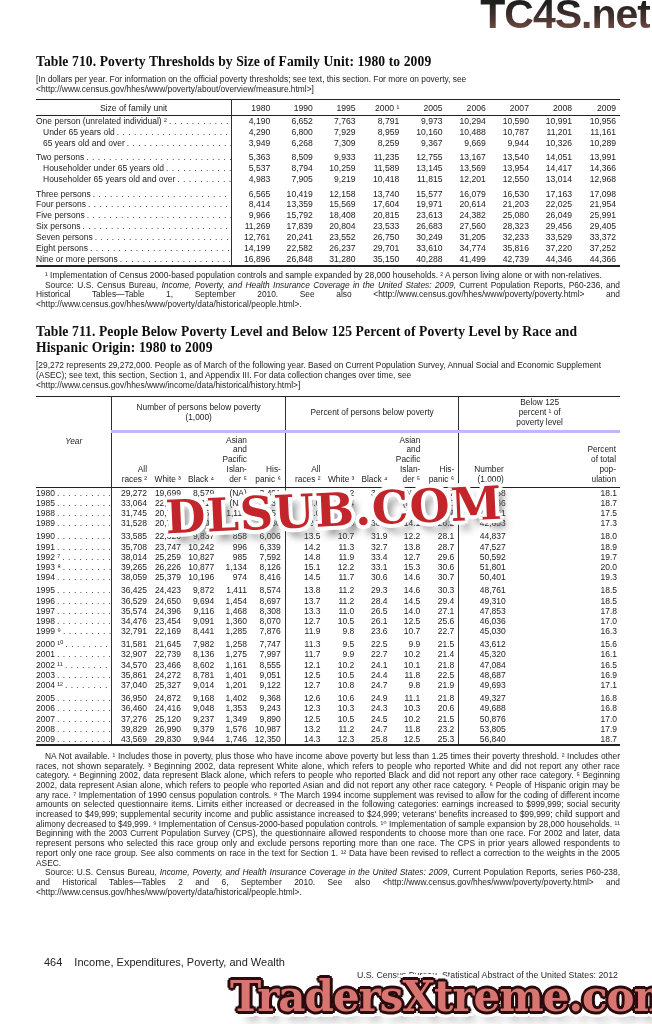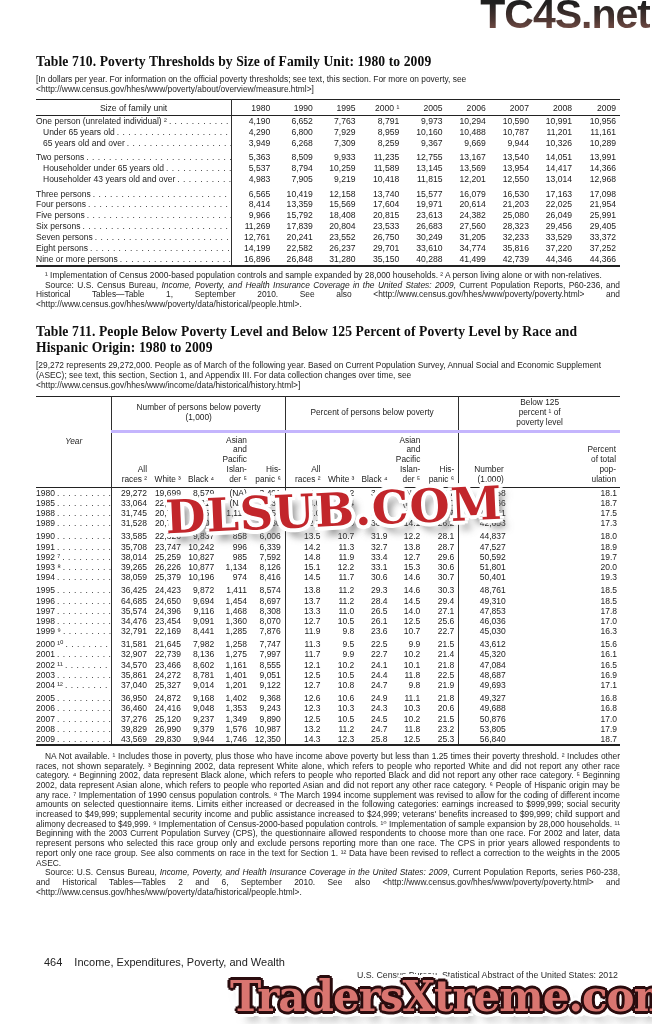--- a/index.html
+++ b/index.html
@@ -199,21 +199,21 @@
               <td class="num">11,589</td>
               <td class="num">13,145</td>
               <td class="num">13,569</td>
               <td class="num">13,954</td>
               <td class="num">14,417</td>
               <td class="num">14,366</td>
             </tr>
             <tr>
               <td class="lbl ind">
                 <div class="flexlbl">
-                  <span class="lt">Householder 43 years old and over</span>
+                  <span class="lt">Householder 65 years old and over</span>
                   <span class="leader"></span>
                 </div>
               </td>
               <td class="num vl">4,983</td>
               <td class="num">7,905</td>
               <td class="num">9,219</td>
               <td class="num">10,418</td>
               <td class="num">11,815</td>
               <td class="num">12,201</td>
               <td class="num">12,550</td>
@@ -610,21 +610,21 @@
               <td class="num vl bnum">48,761</td>
               <td class="num bpct">18.5</td>
             </tr>
             <tr>
               <td class="lbl">
                 <div class="flexlbl">
                   <span class="lt">1996</span>
                   <span class="leader"></span>
                 </div>
               </td>
-              <td class="num vl">64,685</td>
+              <td class="num vl">36,529</td>
               <td class="num">24,650</td>
               <td class="num">9,694</td>
               <td class="num">1,454</td>
               <td class="num">8,697</td>
               <td class="num vl">13.7</td>
               <td class="num">11.2</td>
               <td class="num">28.4</td>
               <td class="num">14.5</td>
               <td class="num">29.4</td>
               <td class="num vl bnum">49,310</td>

